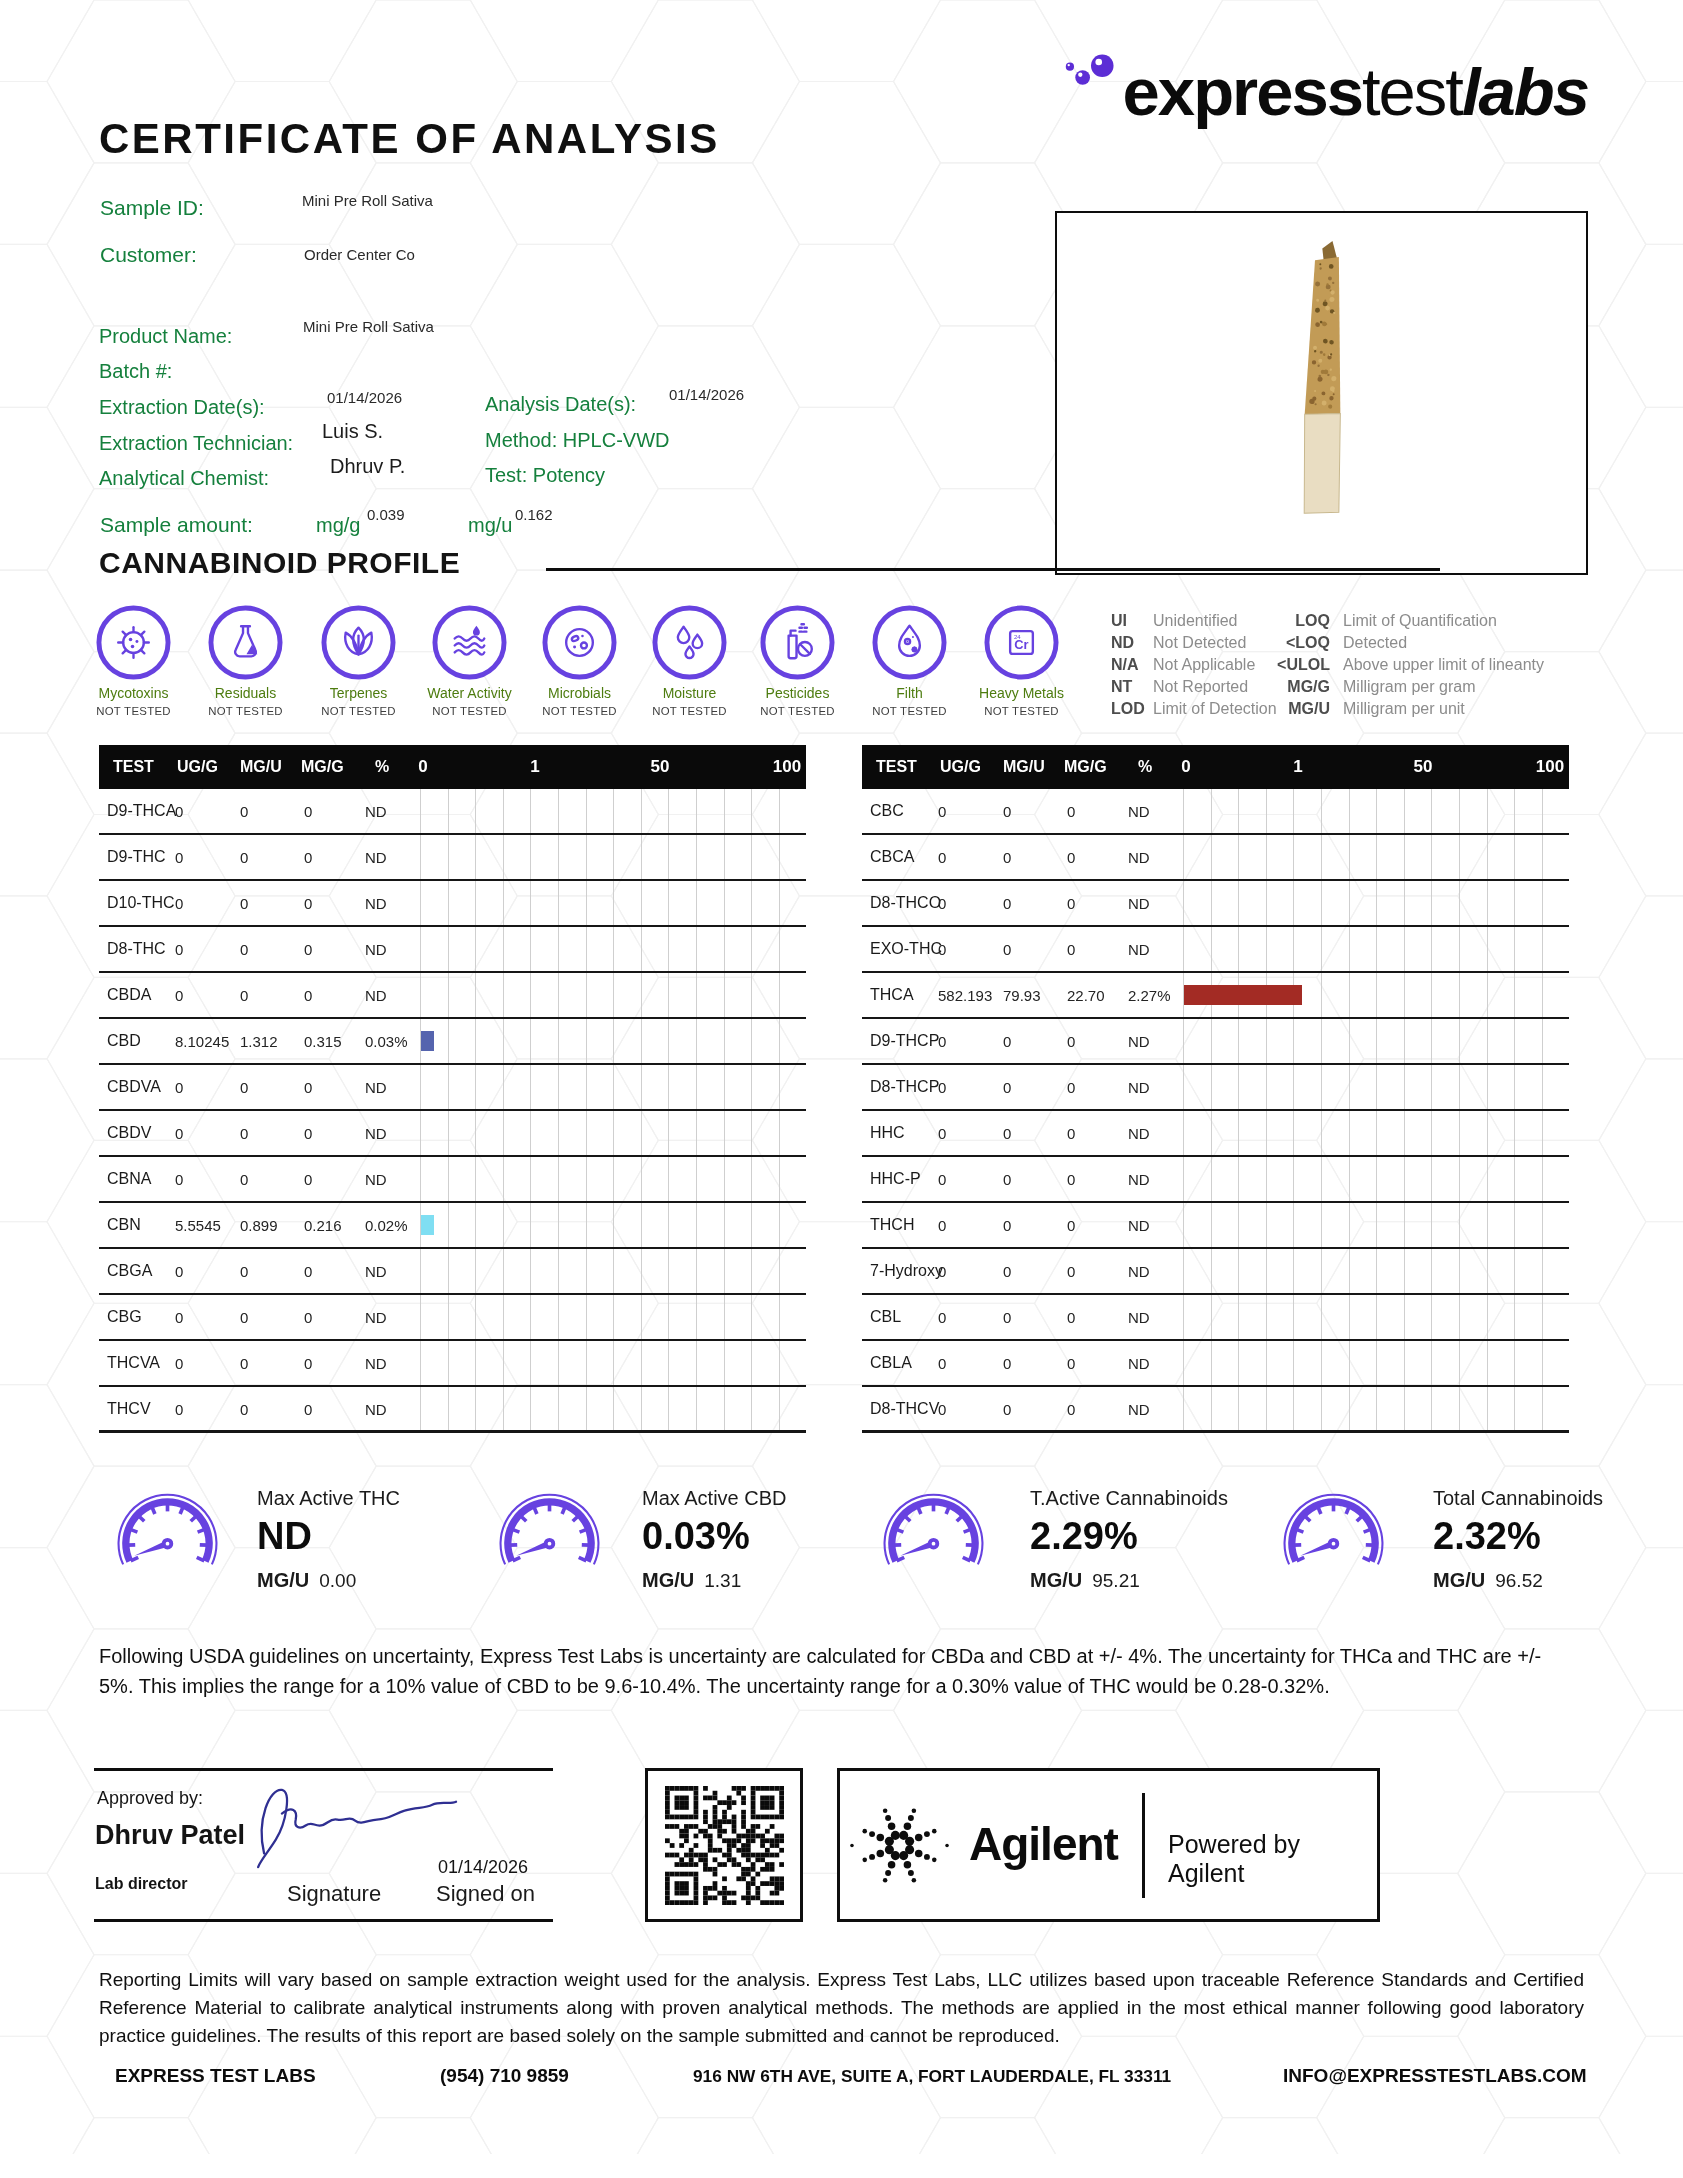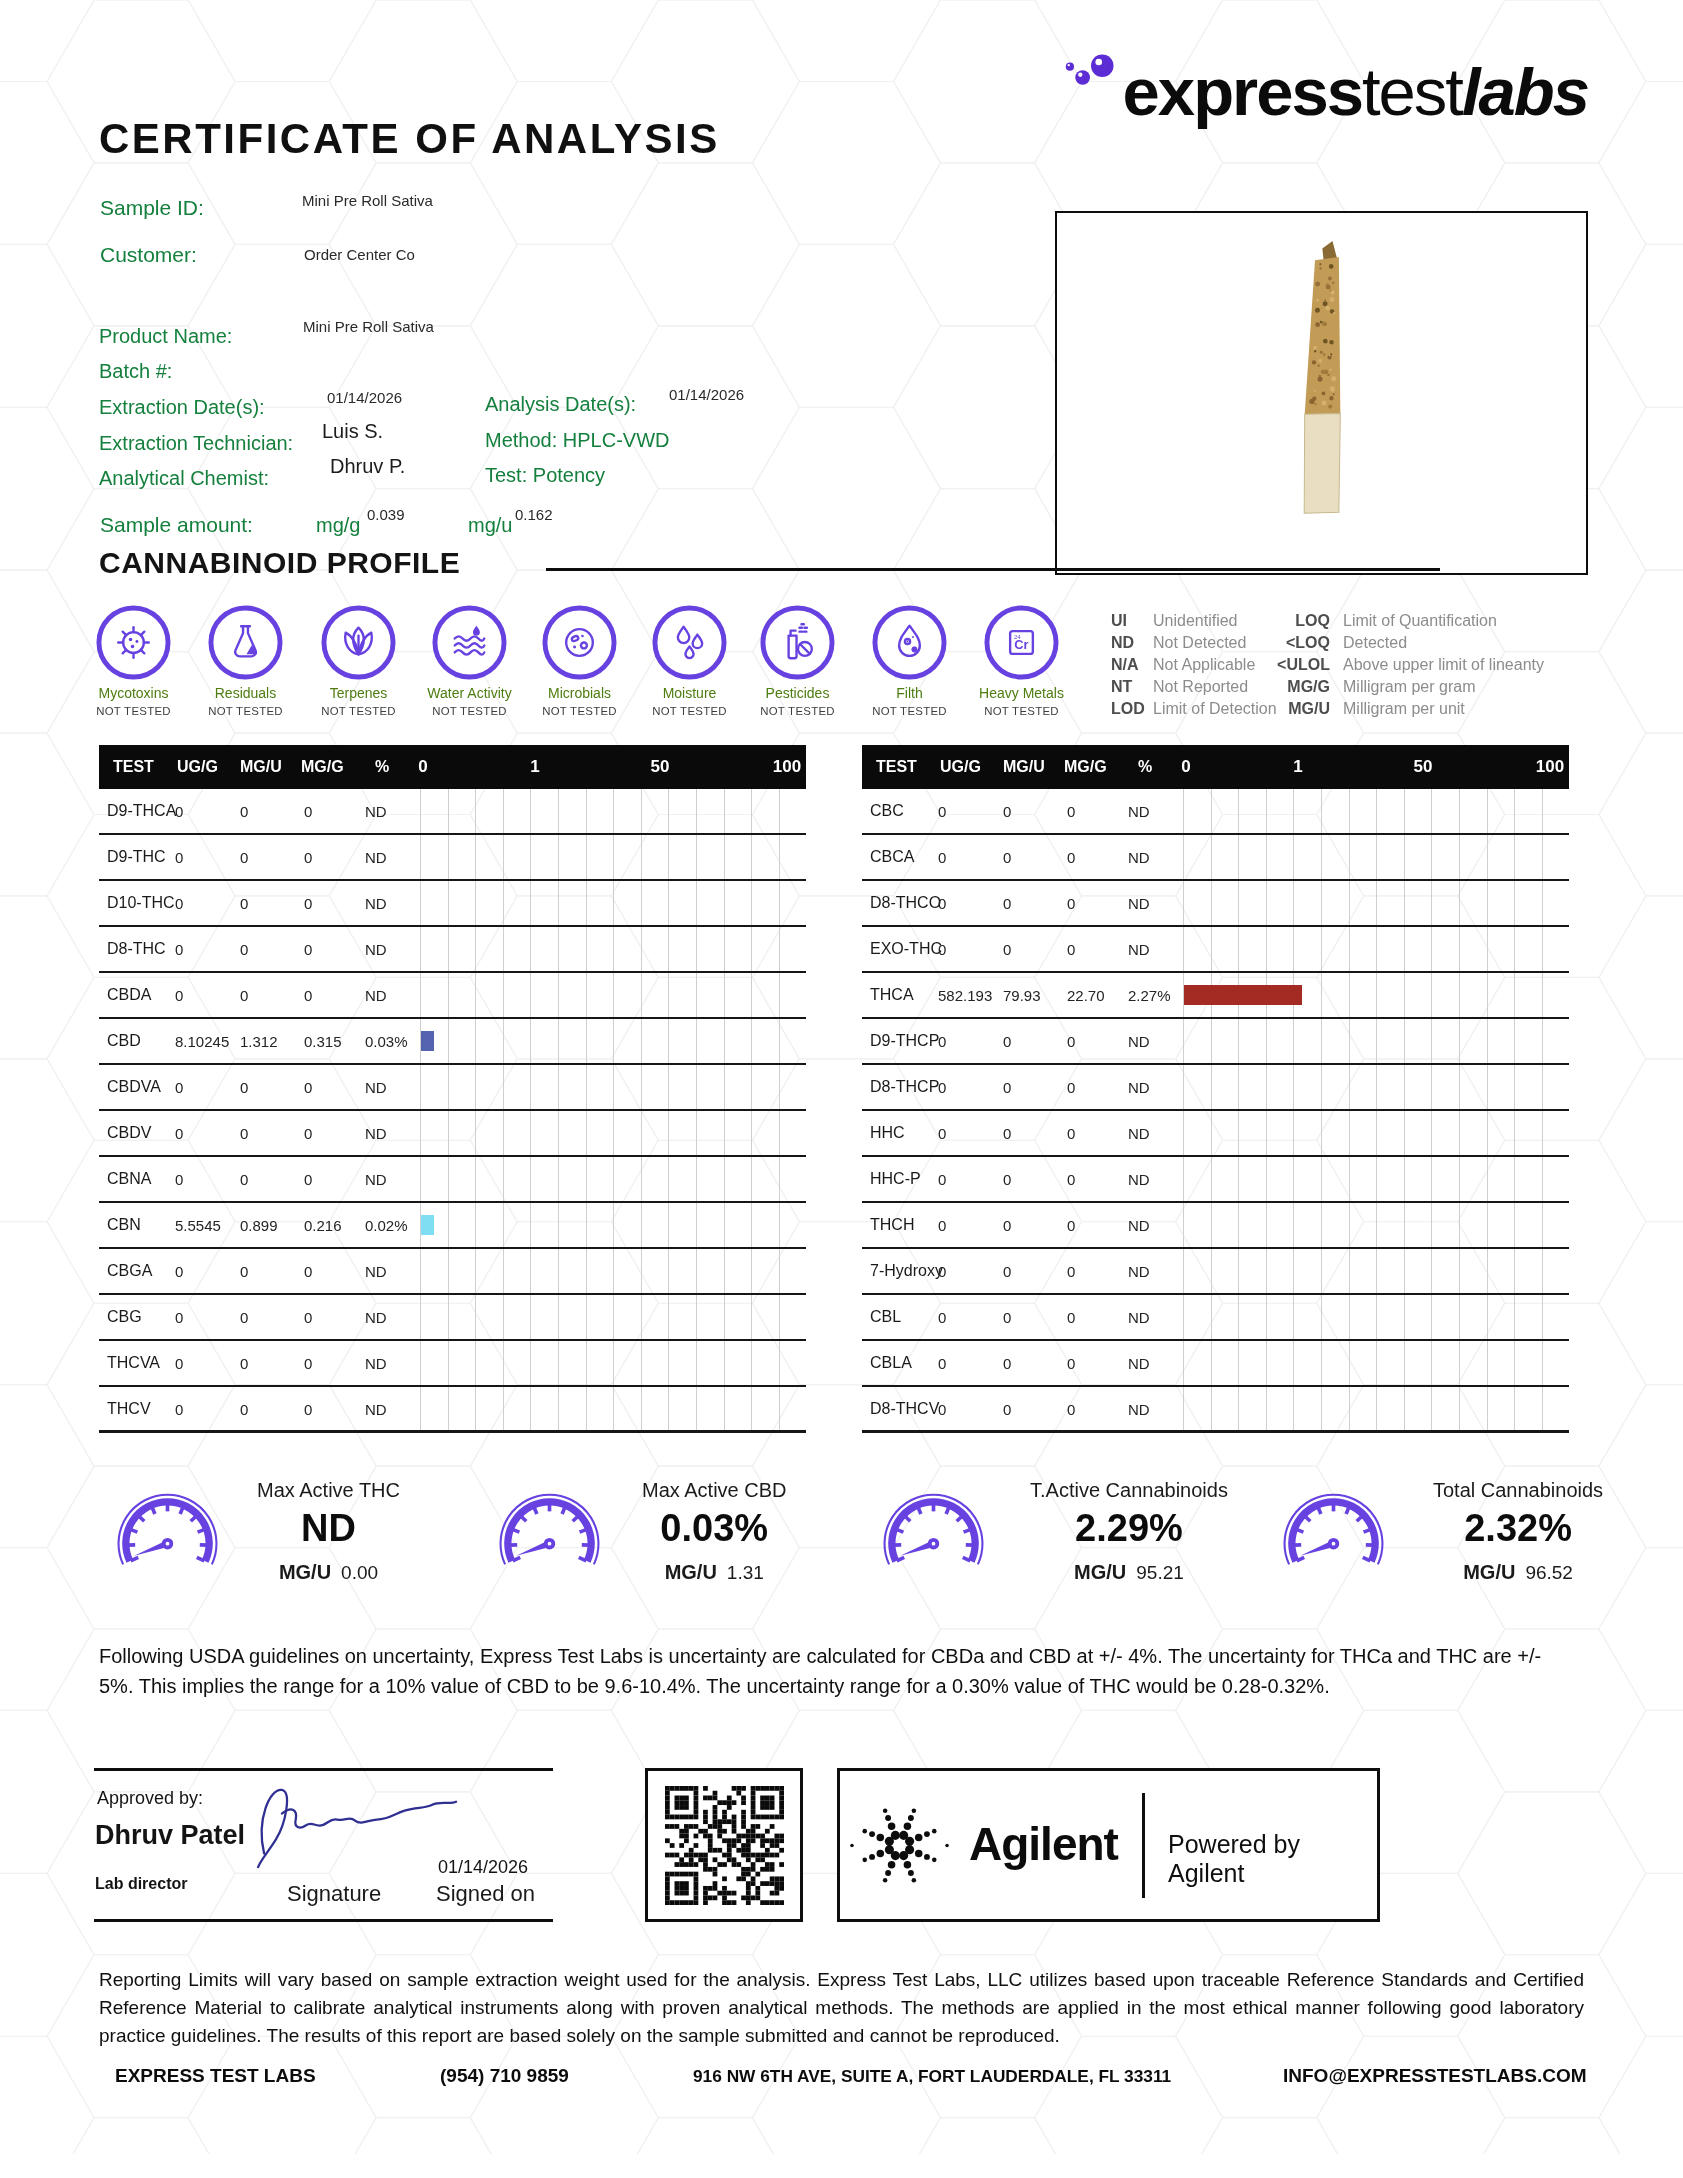--- a/index.html
+++ b/index.html
@@ -42,21 +42,21 @@
   .t-row:last-child{border-bottom-width:3px;}
   .t-row span{position:absolute;top:50%;transform:translateY(-50%);white-space:nowrap;}
   .rl{font-size:16px;color:#1a1a1a;}
   .rv{font-size:15px;color:#242424;}
   .t-chart{position:absolute;left:321px;top:0;bottom:0;width:386px;
      background-image:repeating-linear-gradient(90deg,#cfcfcf 0px,#cfcfcf 1px,transparent 1px,transparent 27.6px);}
   .t-bar{position:absolute;left:1px;top:12px;height:20px;}
   .g-ic *{stroke:#6742e0;fill:none;}
   .g-ic .gf{fill:#6742e0;stroke:none;}
   .g-icw{position:absolute;top:6px;width:125px;}
-  .g-tx{position:absolute;top:0;white-space:nowrap;text-align:center;}
+  .g-tx{position:absolute;top:8px;white-space:nowrap;}
   .g-t{font-size:20px;color:#1b1b1b;}
   .g-v{font-size:38px;font-weight:800;color:#0c0c0c;margin-top:5px;}
   .g-u{margin-top:11px;font-size:19px;color:#1b1b1b;}
   .g-u b{font-size:20px;font-weight:800;margin-right:10px;}
   #uncertainty-note{font-size:20px;line-height:30px;color:#101010;width:1455px;}
   .box{position:absolute;border:3px solid #0e0e0e;background:#fff;box-sizing:border-box;}
   #approved-by{font-size:18px;}
   #approver-name{font-size:27px;font-weight:800;}
   #approver-role{font-size:16px;font-weight:800;}
   #signature-label,#signed-on-label{font-size:22px;color:#1a1a1a;}

